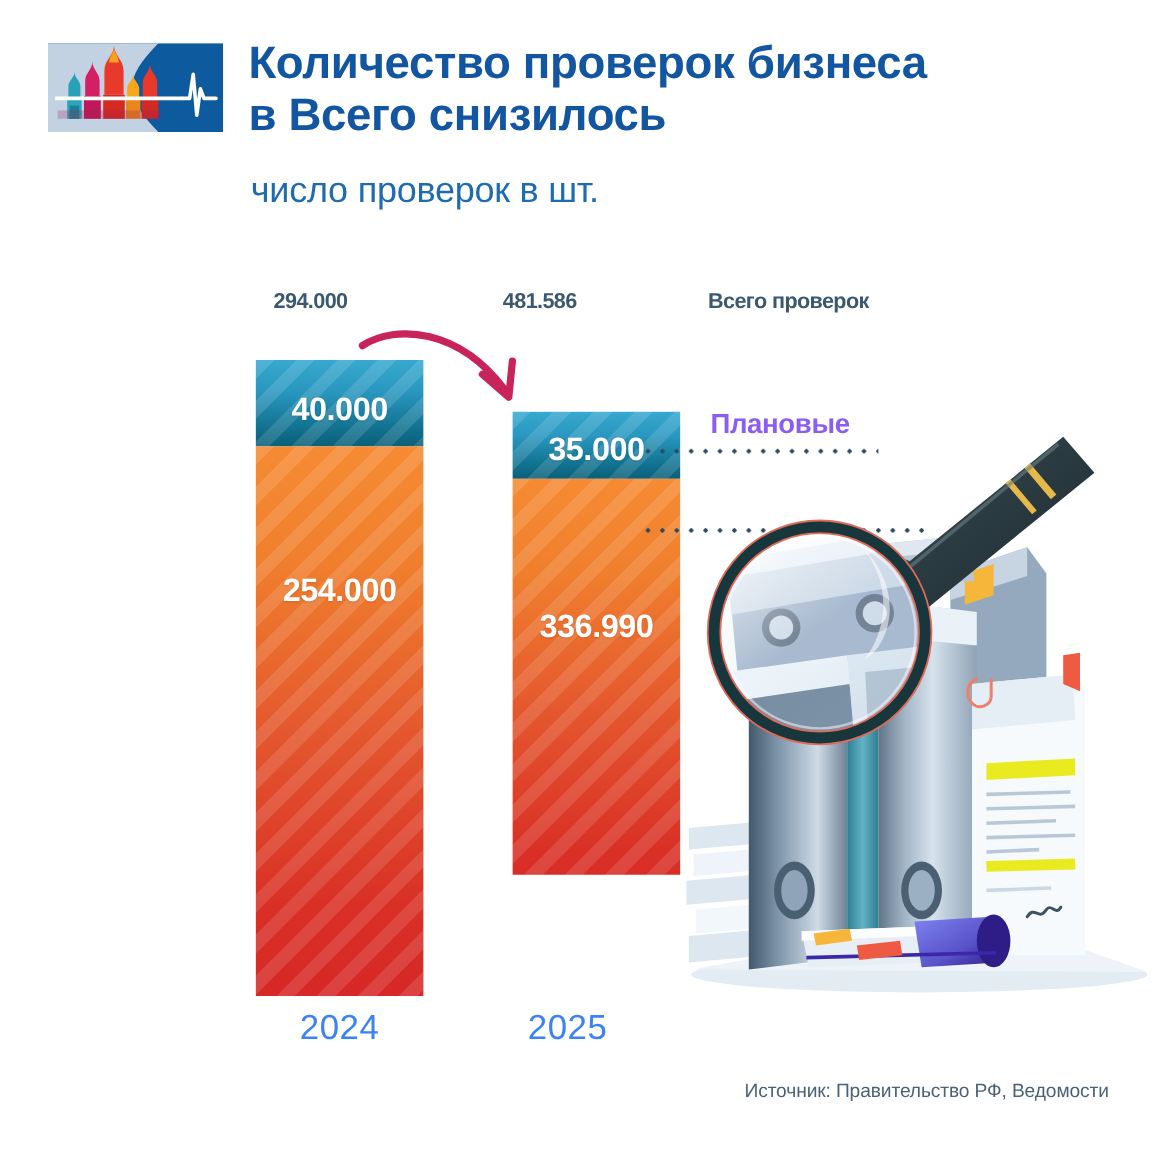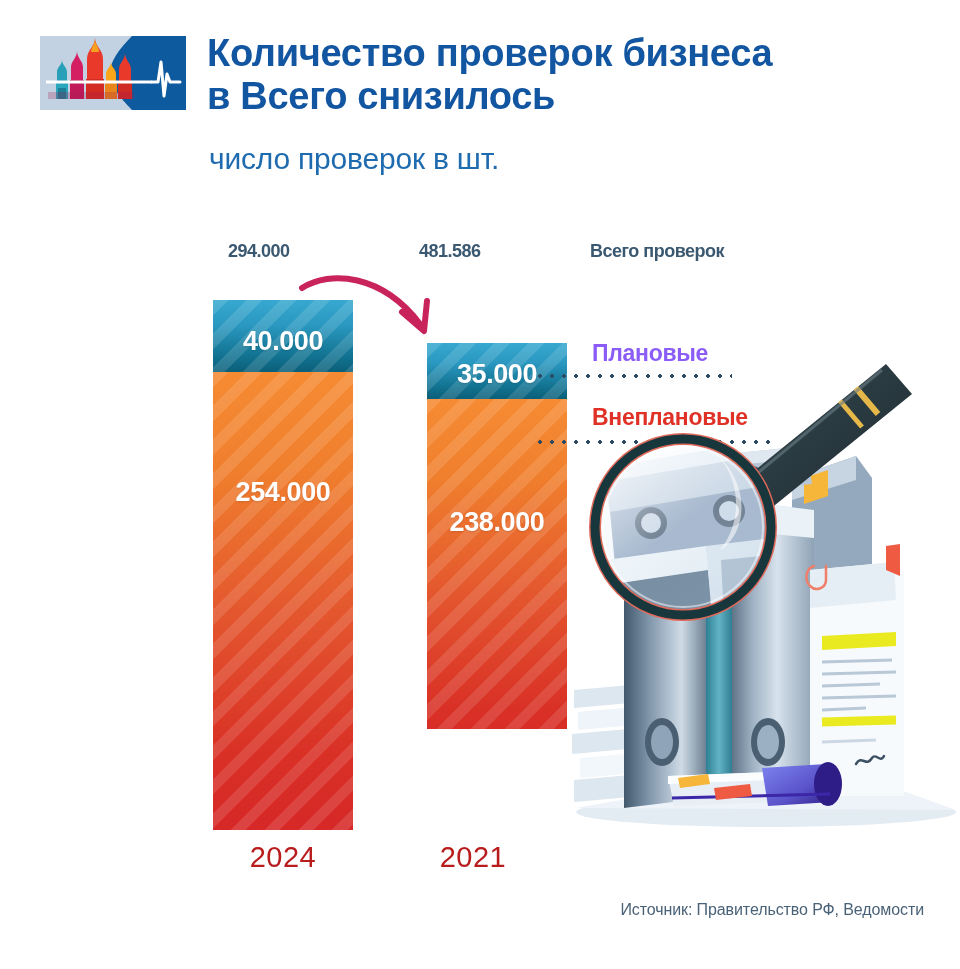--- a/index.html
+++ b/index.html
@@ -102,21 +102,21 @@
   #val-planned-2024 { top: 26px; }
   #val-planned-2025 { top: 16px; }
   #val-unplanned-2024 { top: 105px; }
   #val-unplanned-2025 { top: 108px; }
 
   .year-label {
     position: absolute;
     top: 841px;
     width: 140px;
     text-align: center;
-    color: #b91c1c;
+    color: #3b82f6;
     font-size: 29px;
     letter-spacing: 0.5px;
   }
   #year-2024 { left: 213px; }
   #year-2025 { left: 403px; }
 
   
   .legend-label {
     position: absolute;
     font-weight: bold;
@@ -229,32 +229,31 @@
     <div class="seg seg-unplanned" style="height:531px">
       <div class="seg-value" id="val-unplanned-2024">254.000</div>
     </div>
   </div>
 
   <div class="bar" id="bar-2025">
     <div class="seg seg-planned" style="height:56px">
       <div class="seg-value" id="val-planned-2025">35.000</div>
     </div>
     <div class="seg seg-unplanned" style="height:431px">
-      <div class="seg-value" id="val-unplanned-2025">238.000</div>
+      <div class="seg-value" id="val-unplanned-2025">336.990</div>
     </div>
   </div>
 
   <div class="year-label" id="year-2024">2024</div>
-  <div class="year-label" id="year-2025">2021</div>
+  <div class="year-label" id="year-2025">2025</div>
 
   <div class="leader" id="leader-planned"></div>
   <div class="legend-label" id="legend-planned">Плановые</div>
 
   <div class="leader" id="leader-unplanned"></div>
-  <div class="legend-label" id="legend-unplanned">Внеплановые</div>
 
   <svg id="illustration" viewBox="0 0 404 490" xmlns="http://www.w3.org/2000/svg">
     <defs>
       <linearGradient id="binderA" x1="0" y1="0" x2="1" y2="0">
         <stop offset="0%" stop-color="#5f7487"></stop>
         <stop offset="25%" stop-color="#9fb2c4"></stop>
         <stop offset="55%" stop-color="#d7e2ec"></stop>
         <stop offset="100%" stop-color="#8fa3b6"></stop>
       </linearGradient>
       <linearGradient id="binderB" x1="0" y1="0" x2="1" y2="0">

